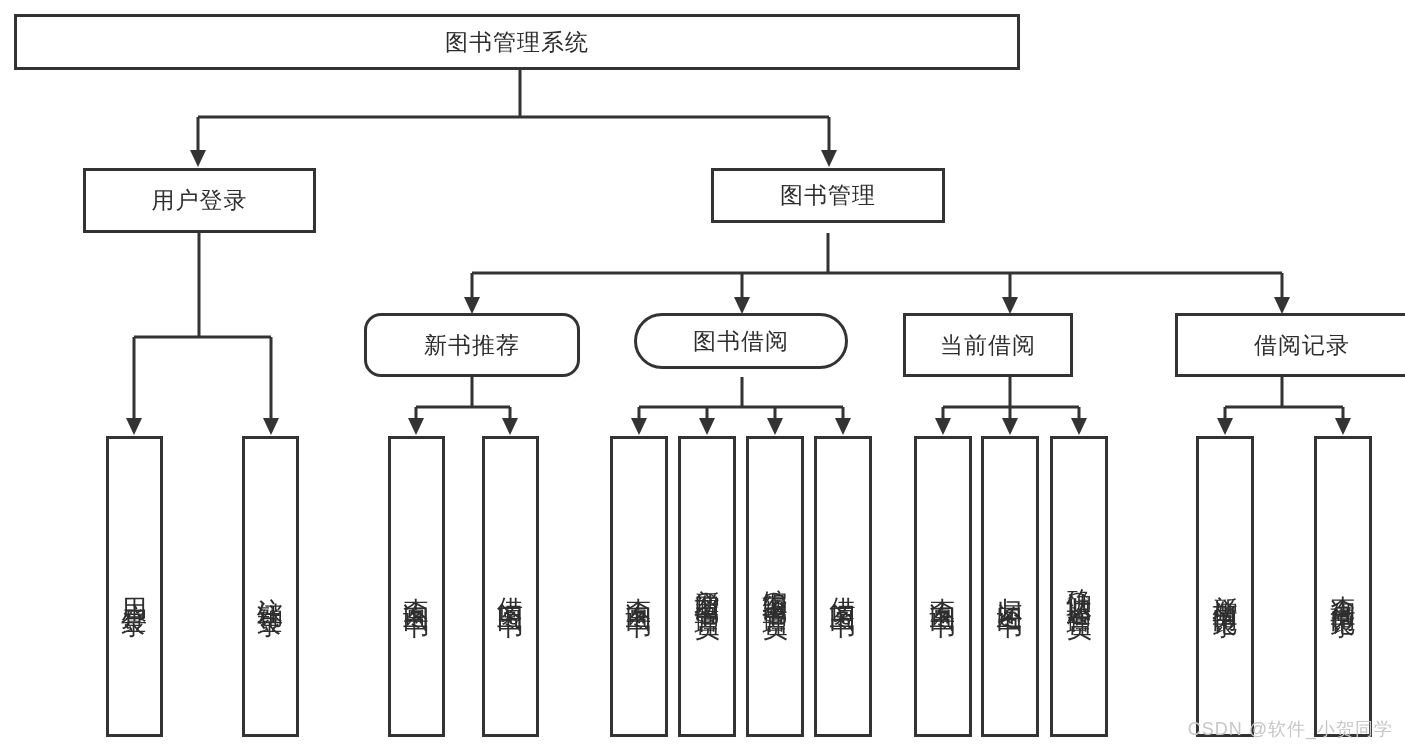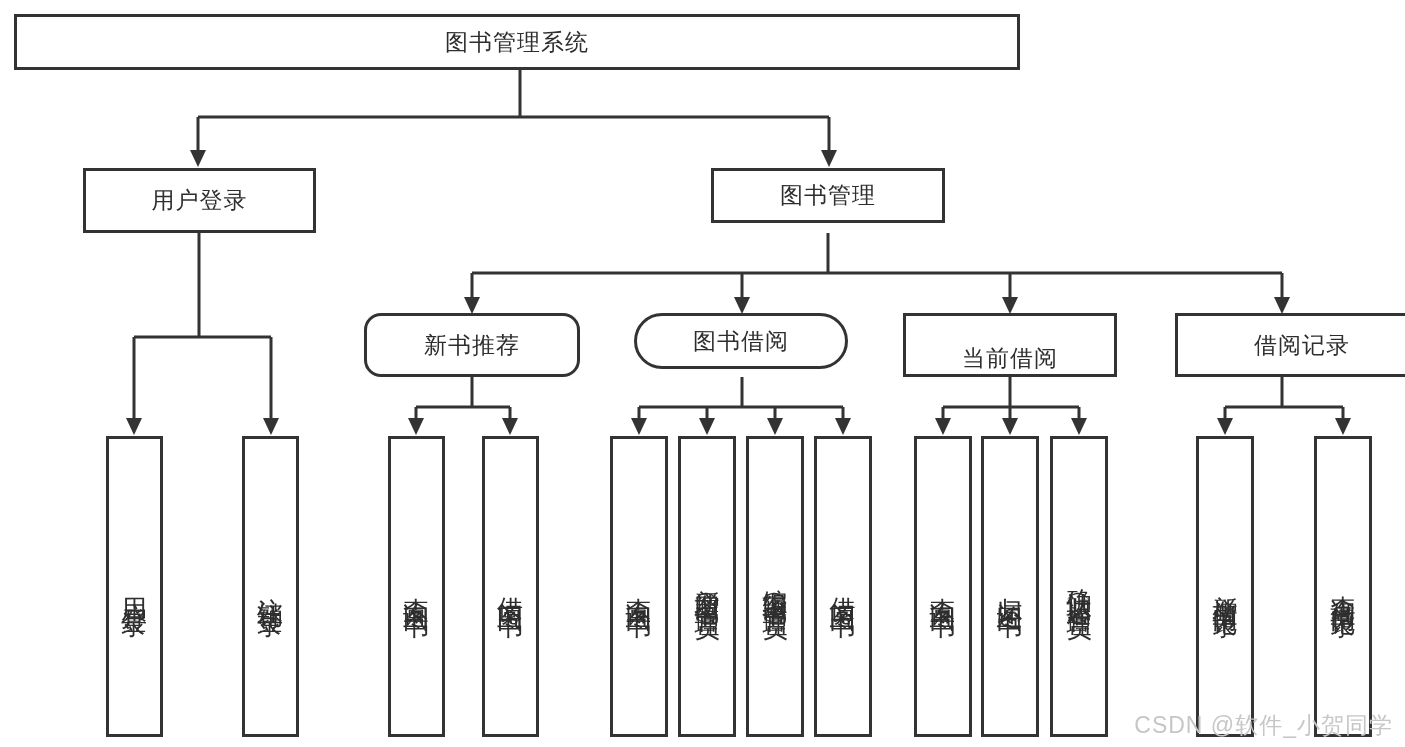--- a/index.html
+++ b/index.html
@@ -39,40 +39,40 @@
     line-height: 1;
     padding: 8px 0;
   }
   .leaf-tight { letter-spacing: 4px; font-size: 25px; }
   
   .n-root      { left: 14px;   top: 14px;  width: 1006px; height: 56px; }
   .n-login     { left: 83px;   top: 168px; width: 233px;  height: 65px; }
   .n-mgmt      { left: 711px;  top: 168px; width: 234px;  height: 55px; }
   .n-recommend { left: 364px;  top: 313px; width: 216px;  height: 64px; border-radius: 17px; }
   .n-borrow    { left: 634px;  top: 313px; width: 214px;  height: 56px; border-radius: 31px; }
-  .n-current   { left: 903px;  top: 313px; width: 214px;  height: 64px; align-items: flex-end; }
+  .n-current   { left: 903px;  top: 313px; width: 170px;  height: 64px; }
   .n-records   { left: 1175px; top: 313px; width: 254px;  height: 64px; font-family: Liberation Mono, monospace; }
   .n-login-1   { left: 106px;  top: 436px; width: 57px;   height: 301px; }
   .n-login-2   { left: 242px;  top: 436px; width: 57px;   height: 301px; }
   .n-rec-1     { left: 388px;  top: 436px; width: 57px;   height: 301px; }
   .n-rec-2     { left: 482px;  top: 436px; width: 57px;   height: 301px; }
   .n-bor-1     { left: 610px;  top: 436px; width: 58px;   height: 301px; }
   .n-bor-2     { left: 678px;  top: 436px; width: 58px;   height: 301px; }
   .n-bor-3     { left: 746px;  top: 436px; width: 58px;   height: 301px; }
   .n-bor-4     { left: 814px;  top: 436px; width: 58px;   height: 301px; }
   .n-cur-1     { left: 914px;  top: 436px; width: 58px;   height: 301px; }
   .n-cur-2     { left: 981px;  top: 436px; width: 58px;   height: 301px; }
   .n-cur-3     { left: 1050px; top: 436px; width: 58px;   height: 301px; }
   .n-rcd-1     { left: 1196px; top: 436px; width: 58px;   height: 301px; }
   .n-rcd-2     { left: 1314px; top: 436px; width: 58px;   height: 301px; }
   .watermark {
     position: absolute;
     right: 12px;
     bottom: 6px;
-    font-size: 23px;
+    font-size: 18px;
     color: #c6c6c6;
     z-index: 2;
     letter-spacing: 1px;
     white-space: nowrap;
   }
 </style>
 </head>
 <body>
 
 <div class="canvas">

